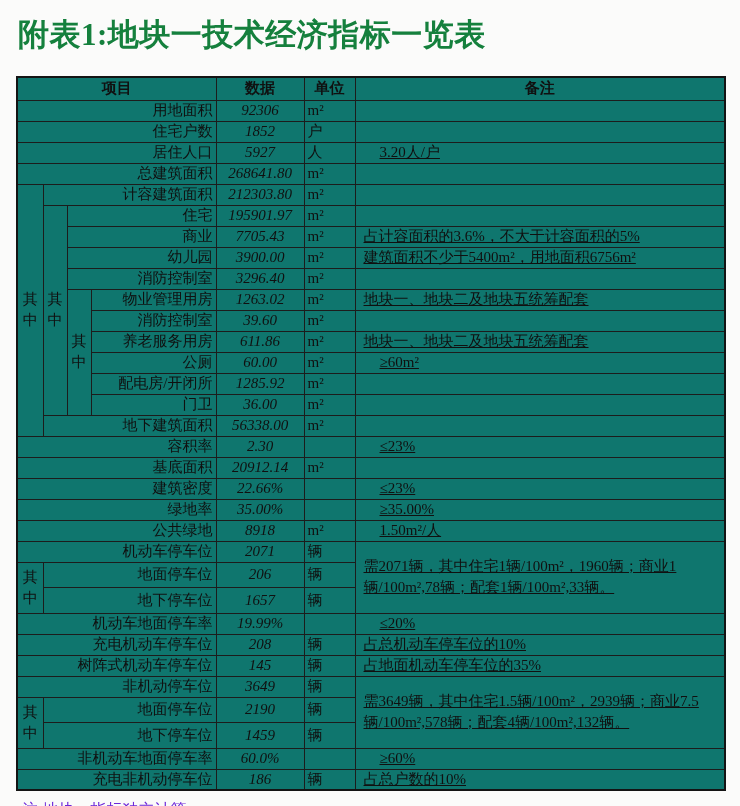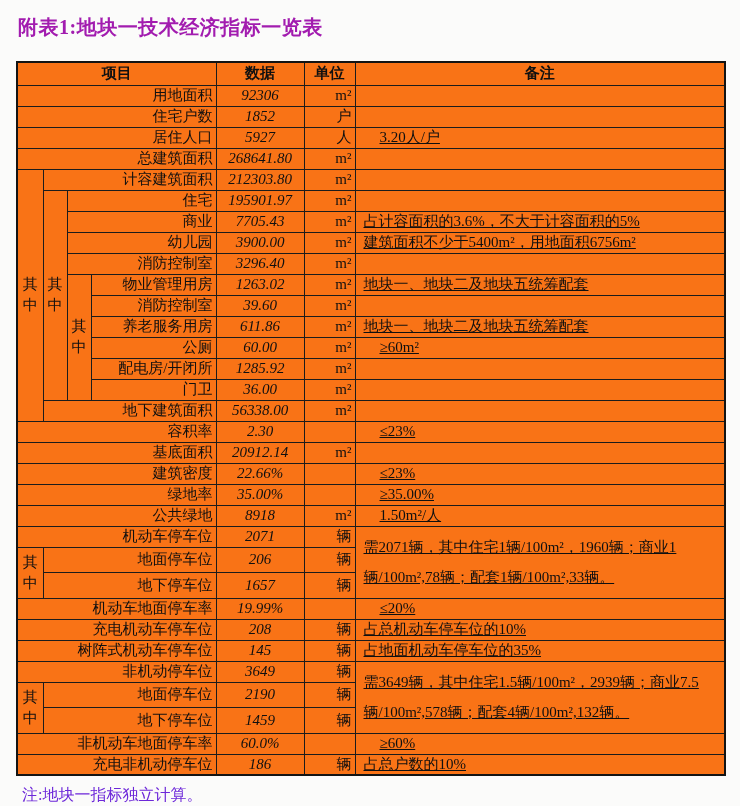--- a/index.html
+++ b/index.html
@@ -5,51 +5,51 @@
   * { box-sizing: border-box; margin: 0; padding: 0; }
   html, body { width: 740px; background: #fbfbfa; }
   body {
     height: 806px;
     font-family: "Liberation Serif", "DejaVu Serif", serif;
     color: #111;
     overflow: hidden;
   }
   .page { padding: 10px 0 0 0; }
   .title {
-    font-size: 20px;
+    font-size: 31px;
     font-weight: 700;
     letter-spacing: 0.5px;
     margin: 4px 0 20px 18px;
-    color: #a21caf;
+    color: #15803d;
   }
   table.indicators {
     border-collapse: collapse;
     table-layout: fixed;
     width: 708px;
     margin-left: 16px;
     border: 2px solid #141414;
-    background: #f97316;
+    background: #0f766e;
   }
   td {
     border: 1px solid #1c1c1c;
     height: 21px;
     font-size: 15px;
     line-height: 19px;
     padding: 0 3px;
     overflow: hidden;
     vertical-align: middle;
     color: #101010;
   }
   tr.hdr td { height: 23px; font-weight: 700; text-align: center; }
   td.item  { text-align: right; white-space: nowrap; }
   td.val   { text-align: center; white-space: nowrap; font-style: italic; }
-  td.unit  { text-align: right; white-space: nowrap; }
+  td.unit  { text-align: left; white-space: nowrap; }
   td.remark { text-align: left; padding-left: 8px; white-space: nowrap; text-decoration: underline; }
   td.remark.indent { padding-left: 24px; }
-  td.remark.wrap { white-space: normal; line-height: 30px; padding-right: 6px; }
+  td.remark.wrap { white-space: normal; line-height: 21px; padding-right: 6px; }
   td.vert {
     text-align: center;
     vertical-align: middle;
     word-break: break-all;
     line-height: 21px;
     padding: 4px;
     letter-spacing: 0;
   }
   .note {
     font-size: 16px;

